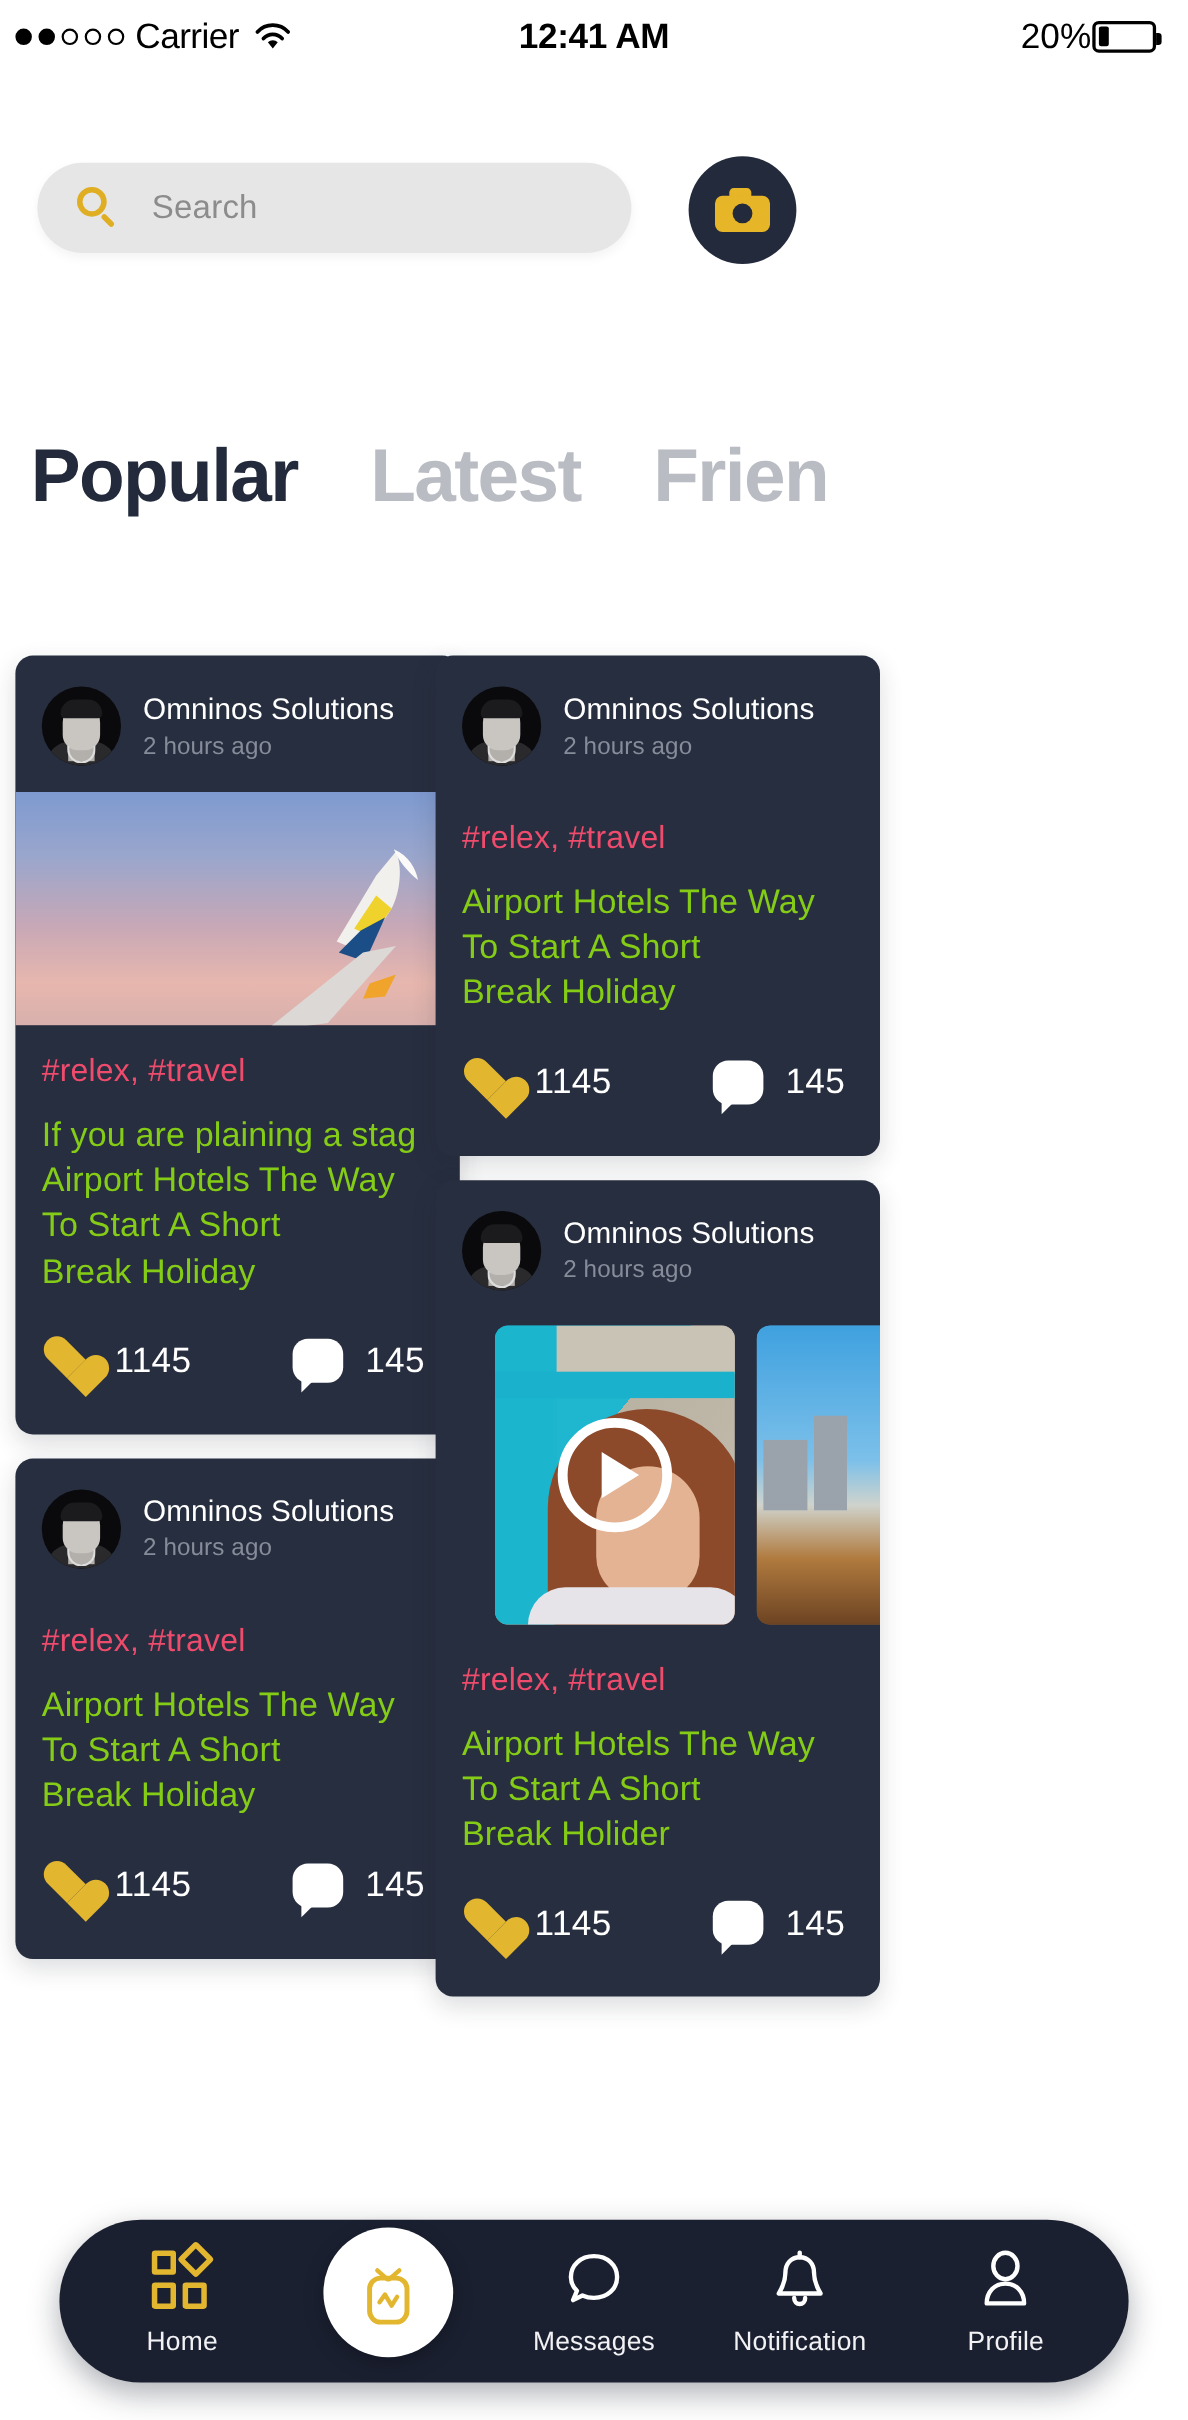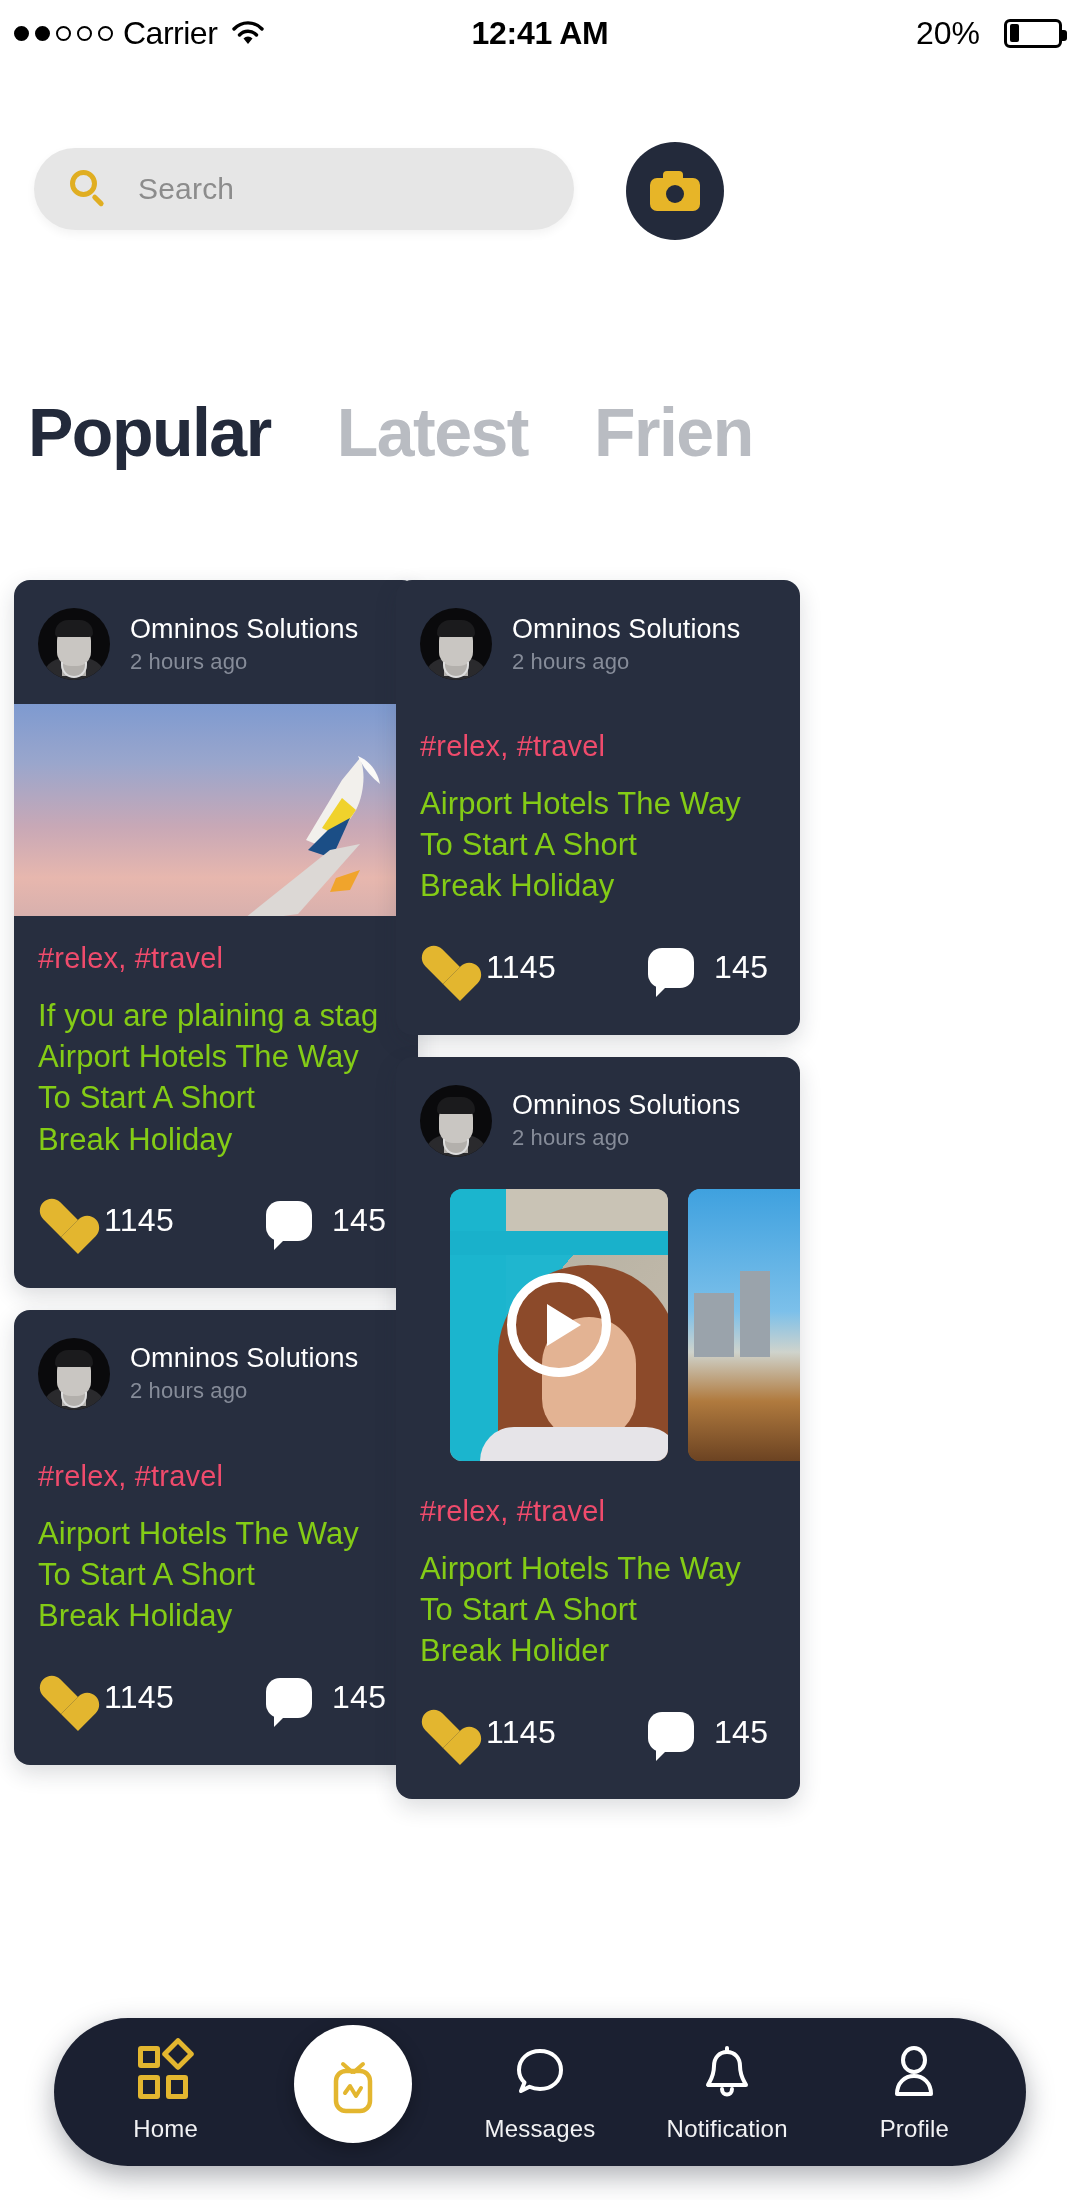--- a/index.html
+++ b/index.html
@@ -16,21 +16,21 @@
     position: absolute; top: 0; left: 0; width: 1080px; height: 66px;
     display: flex; align-items: center; color: #000;
   }
   .sb-left { position: absolute; left: 14px; display: flex; align-items: center; gap: 10px; }
   .dots { display: flex; gap: 6px; align-items: center; }
   .dot { width: 15px; height: 15px; border-radius: 50%; border: 2.5px solid #000; }
   .dot.on { background: #000; }
   .sb-carrier { font-size: 32px; font-weight: 400; letter-spacing: -0.5px; }
   .wifi { width: 34px; height: 26px; position: relative; margin-left: 4px; }
   .sb-center { position: absolute; left: 0; width: 1080px; text-align: center; font-size: 32px; font-weight: 600; letter-spacing: -0.3px; }
-  .sb-right { position: absolute; right: 18px; display: flex; align-items: center; gap: 24px; }
+  .sb-right { position: absolute; right: 29px; display: flex; align-items: center; gap: 1px; }
   .sb-batt-text { font-size: 32px; font-weight: 400; }
   .batt { width: 58px; height: 29px; border: 3.5px solid #000; border-radius: 6px; position: relative; display: flex; align-items: center; padding: 2.5px; }
   .batt::after { content:''; position: absolute; right: -8px; top: 8px; width: 5px; height: 11px; background: #000; border-radius: 0 3px 3px 0; }
   .batt-fill { height: 100%; background: #000; border-radius: 2px; }
 
   
   .searchrow { position: absolute; top: 148px; left: 0; width: 1080px; height: 120px; }
   .searchbar {
     position: absolute; left: 34px; top: 0; width: 540px; height: 82px;
     background: #e6e6e6; border-radius: 41px; display: flex; align-items: center;
@@ -50,21 +50,21 @@
   .cam-bump { position: absolute; top: 0; left: 13px; width: 20px; height: 10px; background: #e7b528; border-radius: 4px 4px 0 0; }
   .cam-lens { position: absolute; bottom: 8px; left: 16px; width: 18px; height: 18px; border-radius: 50%; background: #232a3b; }
 
   
   .tabs { position: absolute; top: 398px; left: 28px; width: 1060px; height: 120px; display: flex; align-items: flex-start; gap: 66px; }
   .tab { font-size: 68px; font-weight: 700; color: #b9bcc2; letter-spacing: -1.5px; white-space: nowrap; line-height: 1; }
   .tab.active { color: #232a3b; }
 
   
   .feed { position: absolute; top: 580px; left: 0; width: 1080px; height: 1620px; }
-  .col { position: absolute; top: 0; width: 404px; }
+  .col { position: absolute; top: 16px; width: 404px; }
   .col-left { left: 14px; }
   .col-right { left: 396px; }
 
   .card {
     background: #272e3f; border-radius: 16px; margin-bottom: 22px; overflow: hidden;
     box-shadow: 0 8px 22px rgba(30,35,50,0.16);
   }
   .card-head { display: flex; align-items: center; gap: 20px; padding: 28px 24px 24px 24px; }
   .avatar { width: 72px; height: 72px; border-radius: 50%; flex: 0 0 auto; position: relative; overflow: hidden; background: #0a0a0c; }
   .av-face { position: absolute; left: 50%; top: 16px; transform: translateX(-50%); width: 34px; height: 42px; background: #c9c6c2; border-radius: 17px 17px 14px 14px; }

